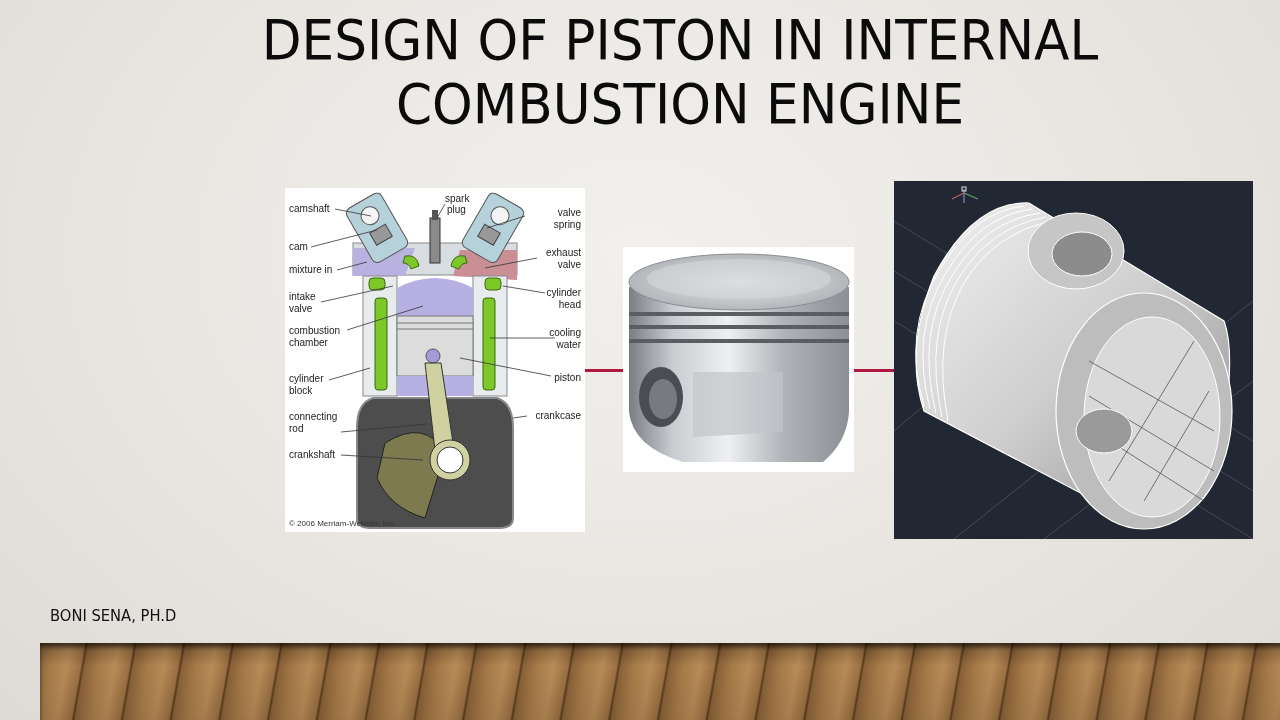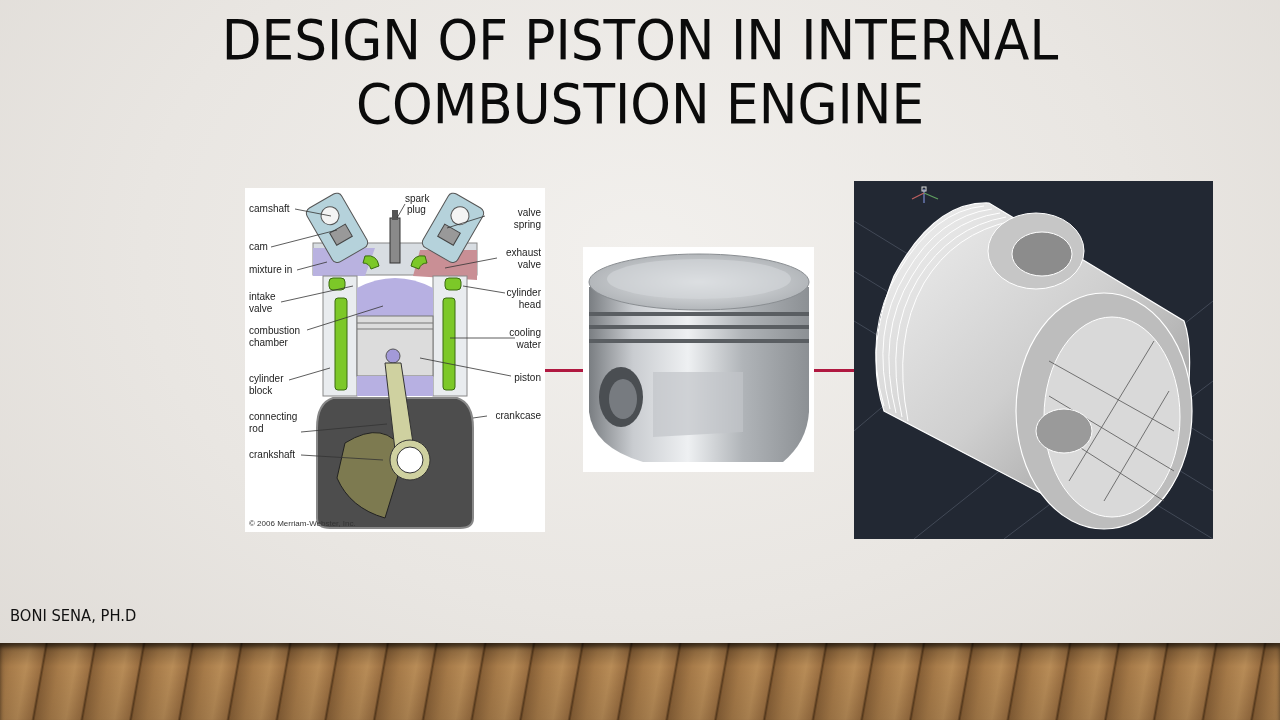--- a/index.html
+++ b/index.html
@@ -1,19 +1,19 @@
 <!DOCTYPE html>
 <html><head>
 <meta charset="utf-8">
 <style>
   html, body { margin:0; padding:0; }
   body { width:1280px; height:720px; overflow:hidden; position:relative;
          background: radial-gradient(ellipse at 50% 35%, #f2f0ed 0%, #e9e6e2 55%, #dedad5 100%);
          font-family: "DejaVu Sans", sans-serif; }
-  .slide { position:absolute; inset:0; }
+  .slide { position:absolute; inset:0;margin-left:40px; }
   .title { position:absolute; left:0; top:8px; width:1280px; text-align:center;
            font-family:"DejaVu Sans", sans-serif; font-size:55px; line-height:64px;
            color:#0b0b0b; letter-spacing:0px; transform:scaleX(0.94); transform-origin:center top; }
   .title span { display:block; }
   .author { position:absolute; left:10px; top:606px; font-size:16px; color:#111;
             font-family:"DejaVu Sans", sans-serif; transform:scaleX(0.92); transform-origin:left top; }
   .floor { position:absolute; left:0; top:643px; width:1280px; height:77px;
            background: repeating-linear-gradient(100deg, #8a6238 0px, #a77b49 14px, #b88c57 30px, #9c7042 44px, #5a3c1e 46px, #8e6337 48px);
            box-shadow: inset 0 4px 4px rgba(0,0,0,0.55); }
   .floor::after { content:""; position:absolute; inset:0;

